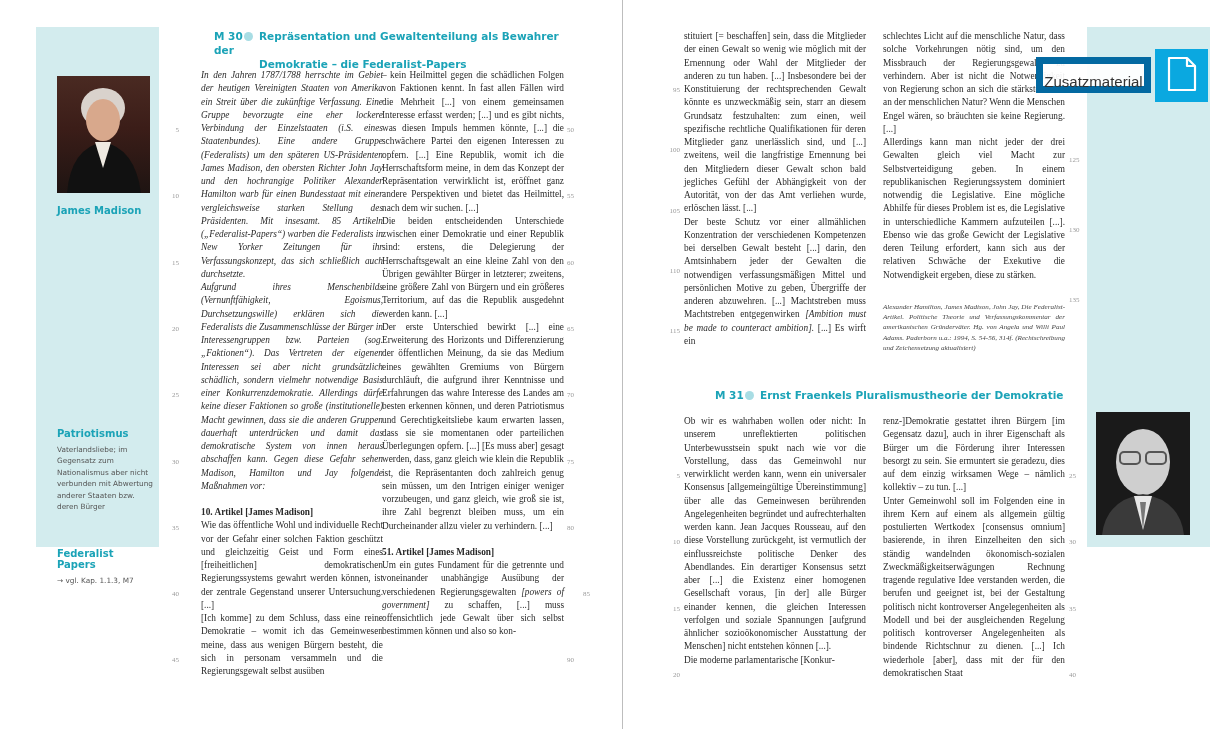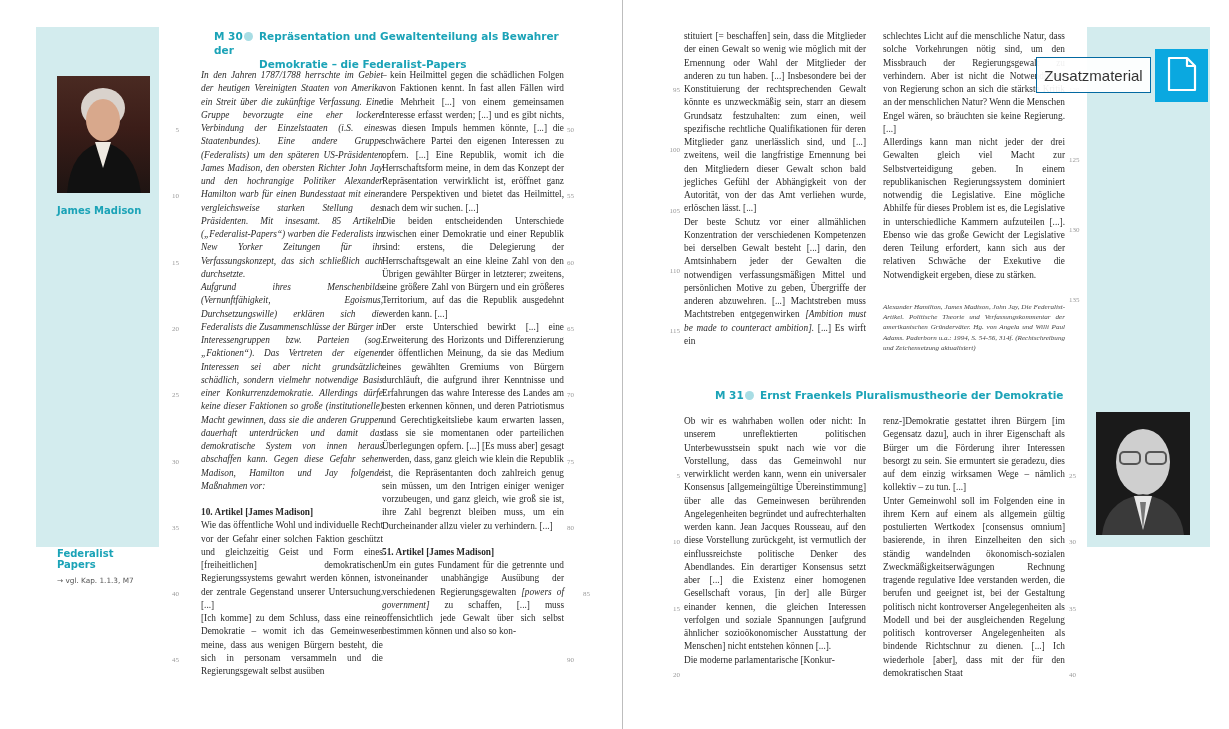--- a/index.html
+++ b/index.html
@@ -23,21 +23,21 @@
                   margin-right:6px; vertical-align:-1px; }
   .col { position:absolute; width:182px; font-size:9.3px; line-height:13.25px; text-align:justify; }
   .col p { margin:0; }
   .col .it { font-style:italic; }
   .col .sub { font-weight:bold; margin-top:13px; }
   .ln { position:absolute; font-size:7px; color:#9a9a9a; width:14px; text-align:right; }
   .ln.r { text-align:left; }
   .source { position:absolute; left:883px; top:302px; width:182px; font-size:7.1px; line-height:10.2px;
             font-style:italic; color:#444; text-align:justify; }
   #zusatz-tooltip { position:absolute; left:1036px; top:57px; width:115px; height:36px; background:rgba(255,255,255,0.92);
-             border:1px solid #0369a1; font-family:"Liberation Sans", sans-serif; font-size:15px;
+             border:7px solid #0369a1; font-family:"Liberation Sans", sans-serif; font-size:15px;
              color:#333; line-height:36px; text-align:center; box-sizing:border-box; }
   #zusatz-button { position:absolute; left:1155px; top:49px; width:53px; height:53px; background:#0aa8e0;
                    display:flex; align-items:center; justify-content:center; cursor:pointer; }
 </style>
 </head>
 <body>
 
 <div id="left-page" class="page"></div>
 <div id="right-page" class="page"></div>
 <div class="gutter"></div>
@@ -46,20 +46,24 @@
   <div class="portrait" style="left:21px;top:49px;width:93px;height:117px;background:linear-gradient(180deg,#4a2a22 0%,#3b1d18 45%,#1e1412 100%);overflow:hidden;">
     <svg width="93" height="117" viewBox="0 0 93 117">
       <ellipse cx="46" cy="32" rx="22" ry="20" fill="#d9d2cc"></ellipse>
       <ellipse cx="46" cy="44" rx="17" ry="21" fill="#d8a88c"></ellipse>
       <path d="M10 117 Q14 72 46 66 Q78 72 84 117 Z" fill="#111"></path>
       <path d="M38 66 L46 92 L54 66 Z" fill="#efeae2"></path>
     </svg>
   </div>
   <div class="side-block" style="top:178px;">
     <div class="side-title">James Madison</div>
+  </div>
+  <div class="side-block" style="top:401px;">
+    <div class="side-title">Patriotismus</div>
+    <div class="side-text">Vaterlandsliebe; im Gegensatz zum Nationalismus aber nicht verbunden mit Abwertung anderer Staaten bzw. deren Bürger</div>
   </div>
   <div class="side-block" style="top:521px;">
     <div class="side-title">Federalist Papers</div>
     <div class="side-text">→ vgl. Kap. 1.1.3, M7</div>
   </div>
 </div>
 
 <div class="heading" style="left:183px;top:29px;width:360px;">
   <span class="num">M 30</span><span class="dot"></span><span>Repräsentation und Gewaltenteilung als Bewahrer der</span><br>
   <span style="display:inline-block;width:45px;"></span><span>Demokratie – die Federalist-Papers</span>

